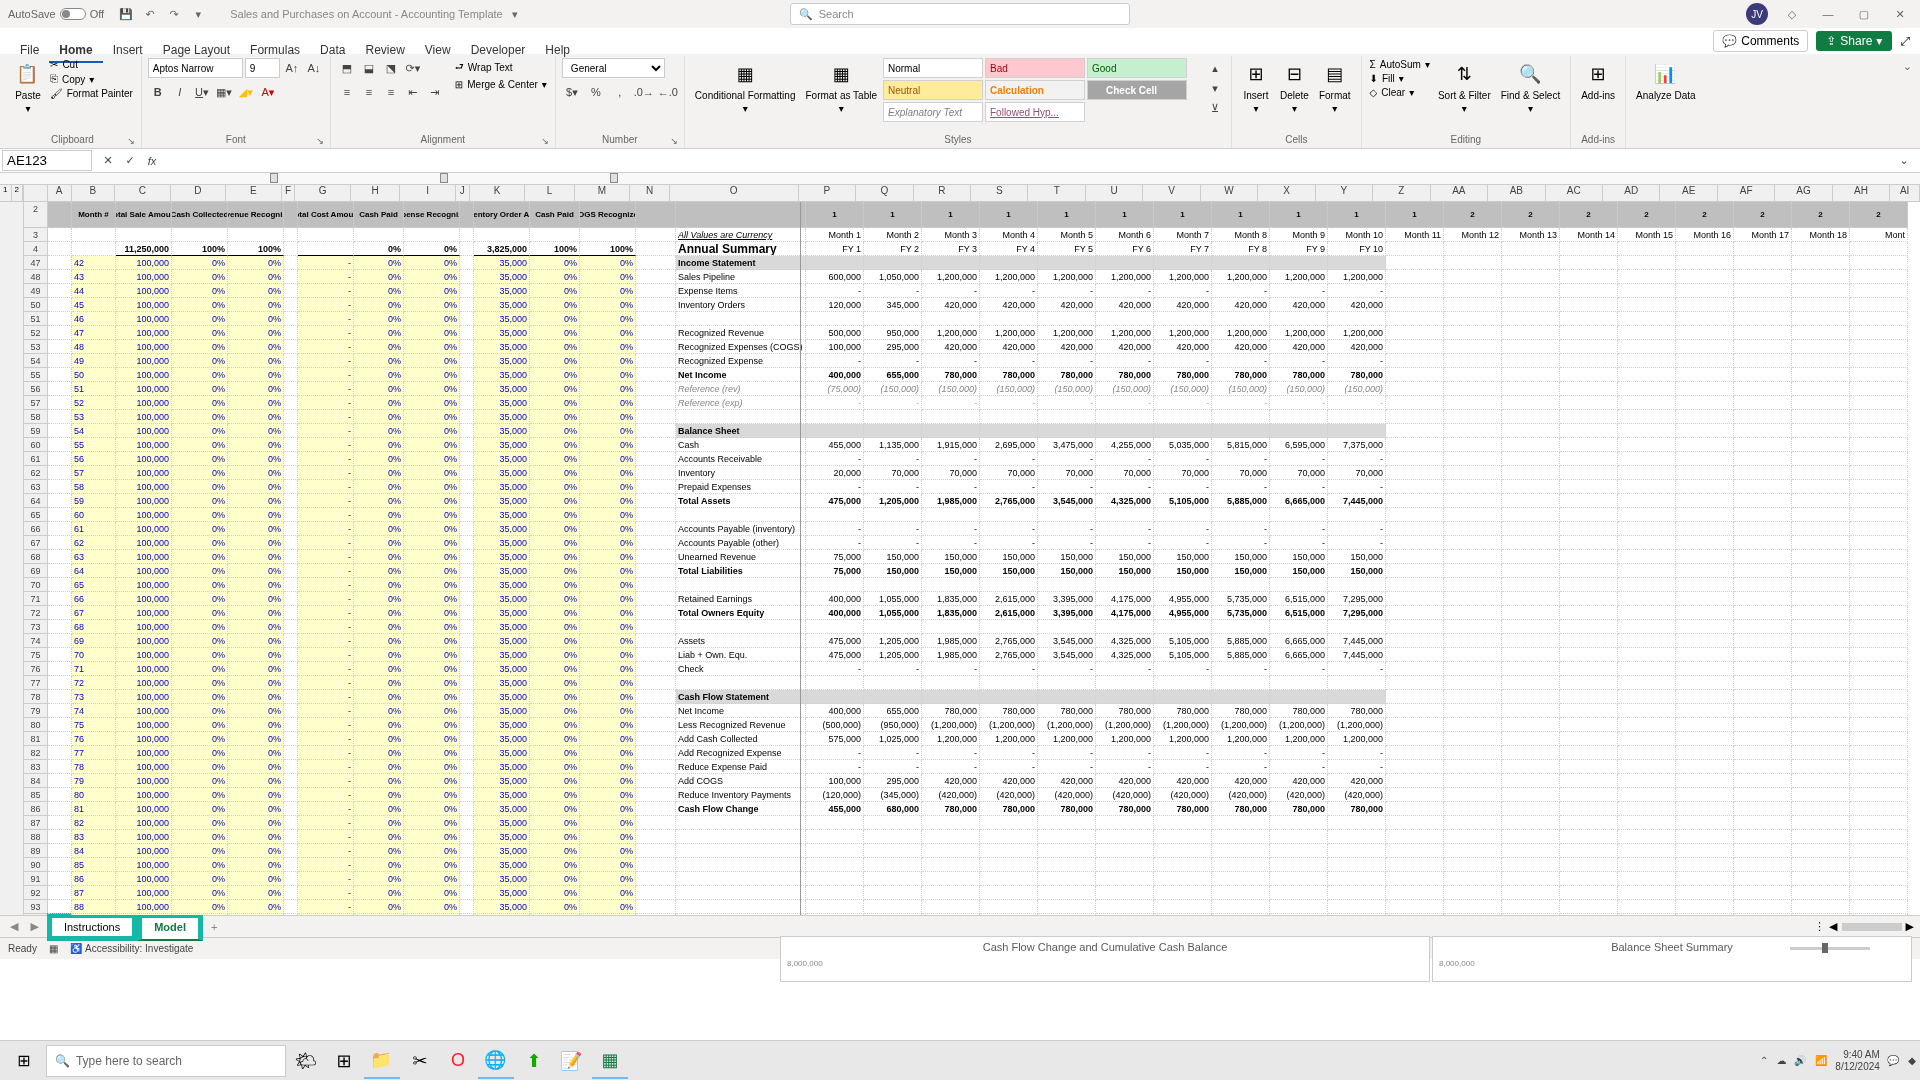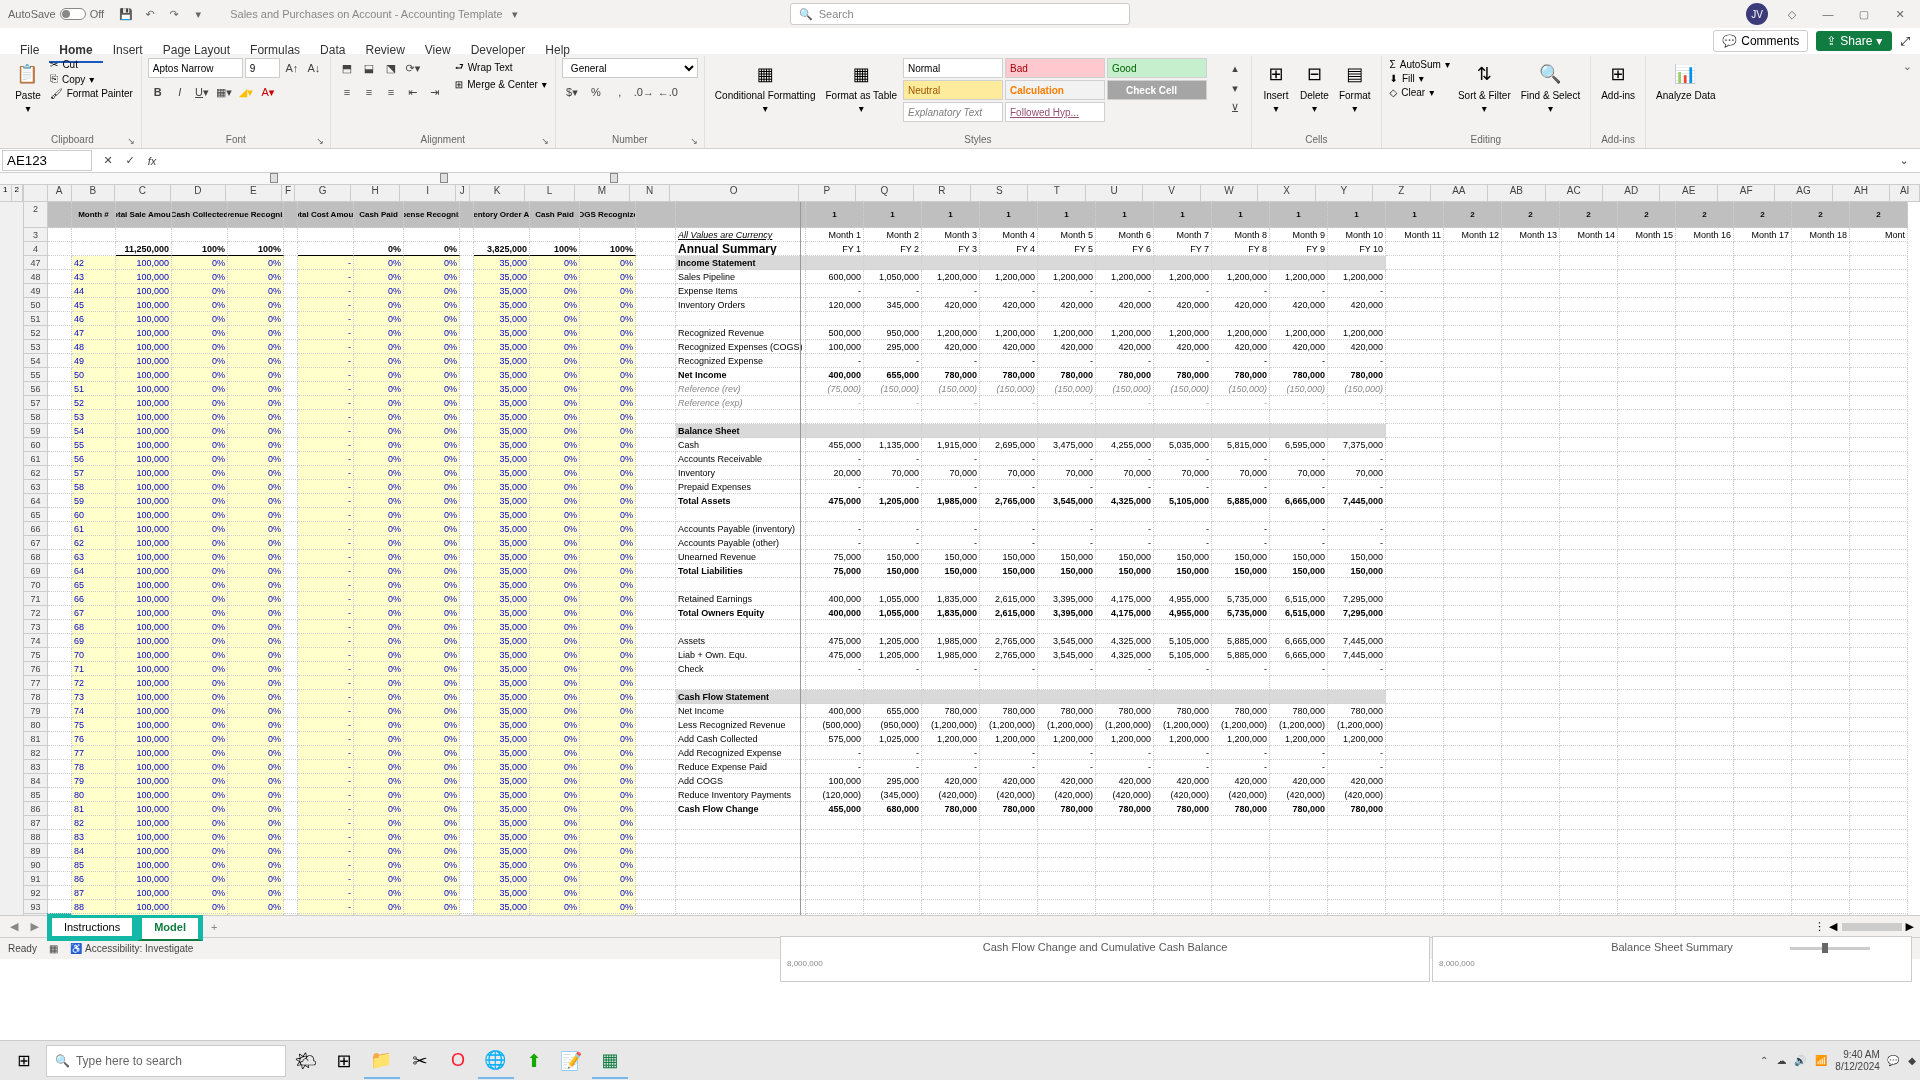--- a/index.html
+++ b/index.html
@@ -232,21 +232,21 @@
       <div class="ribbon-small-row" style="margin-left:6px">
         <div class="ribbon-small-btn">⮐ <span>Wrap Text</span></div>
         <div class="ribbon-small-btn">⊞ <span>Merge &amp; Center</span> ▾</div>
       </div>
     </div>
     <div class="ribbon-group-label"><span>Alignment</span><span class="launcher">↘</span></div>
   </div>
 
   <div class="ribbon-group">
     <div class="ribbon-group-content" style="flex-direction:column; gap:4px">
-      <select class="font-select" style="width:136px"><option>General</option></select>
+      <select class="font-select" style="width:103px"><option>General</option></select>
       <div style="display:flex; gap:4px">
         <span class="icon-btn">$▾</span>
         <span class="icon-btn">%</span>
         <span class="icon-btn">,</span>
         <span class="icon-btn">.0→</span>
         <span class="icon-btn">←.0</span>
       </div>
     </div>
     <div class="ribbon-group-label"><span>Number</span><span class="launcher">↘</span></div>
   </div>

